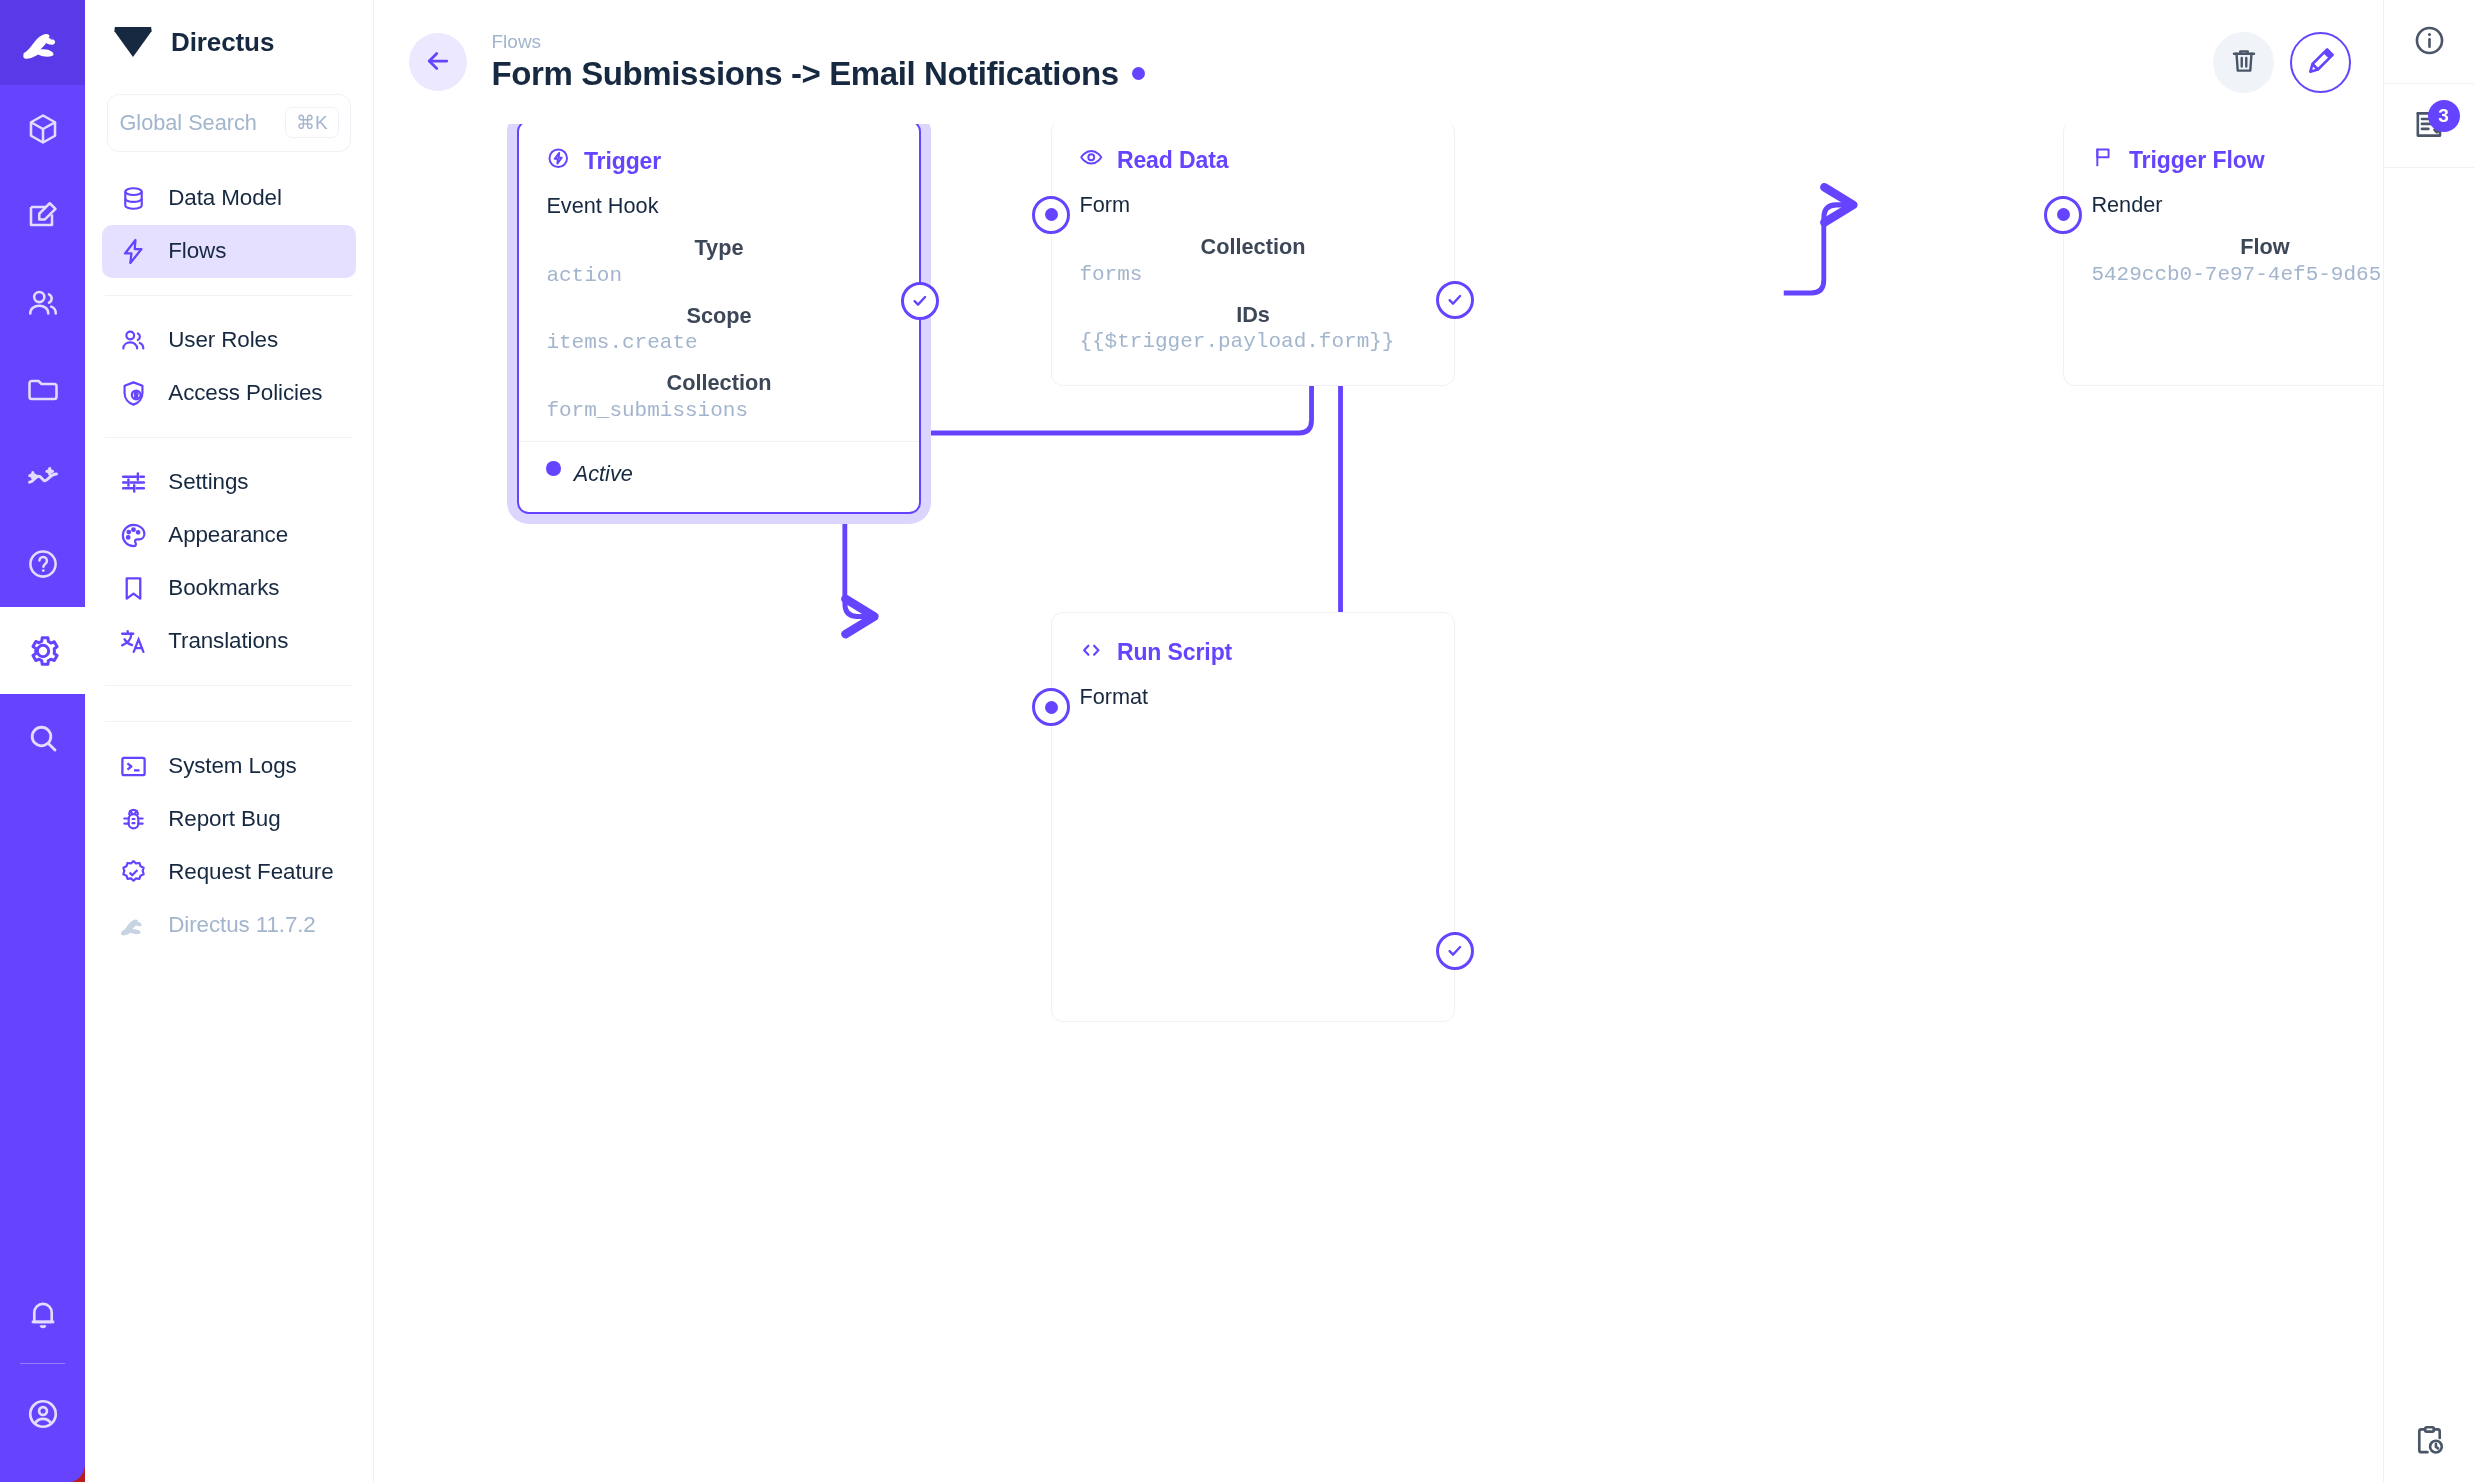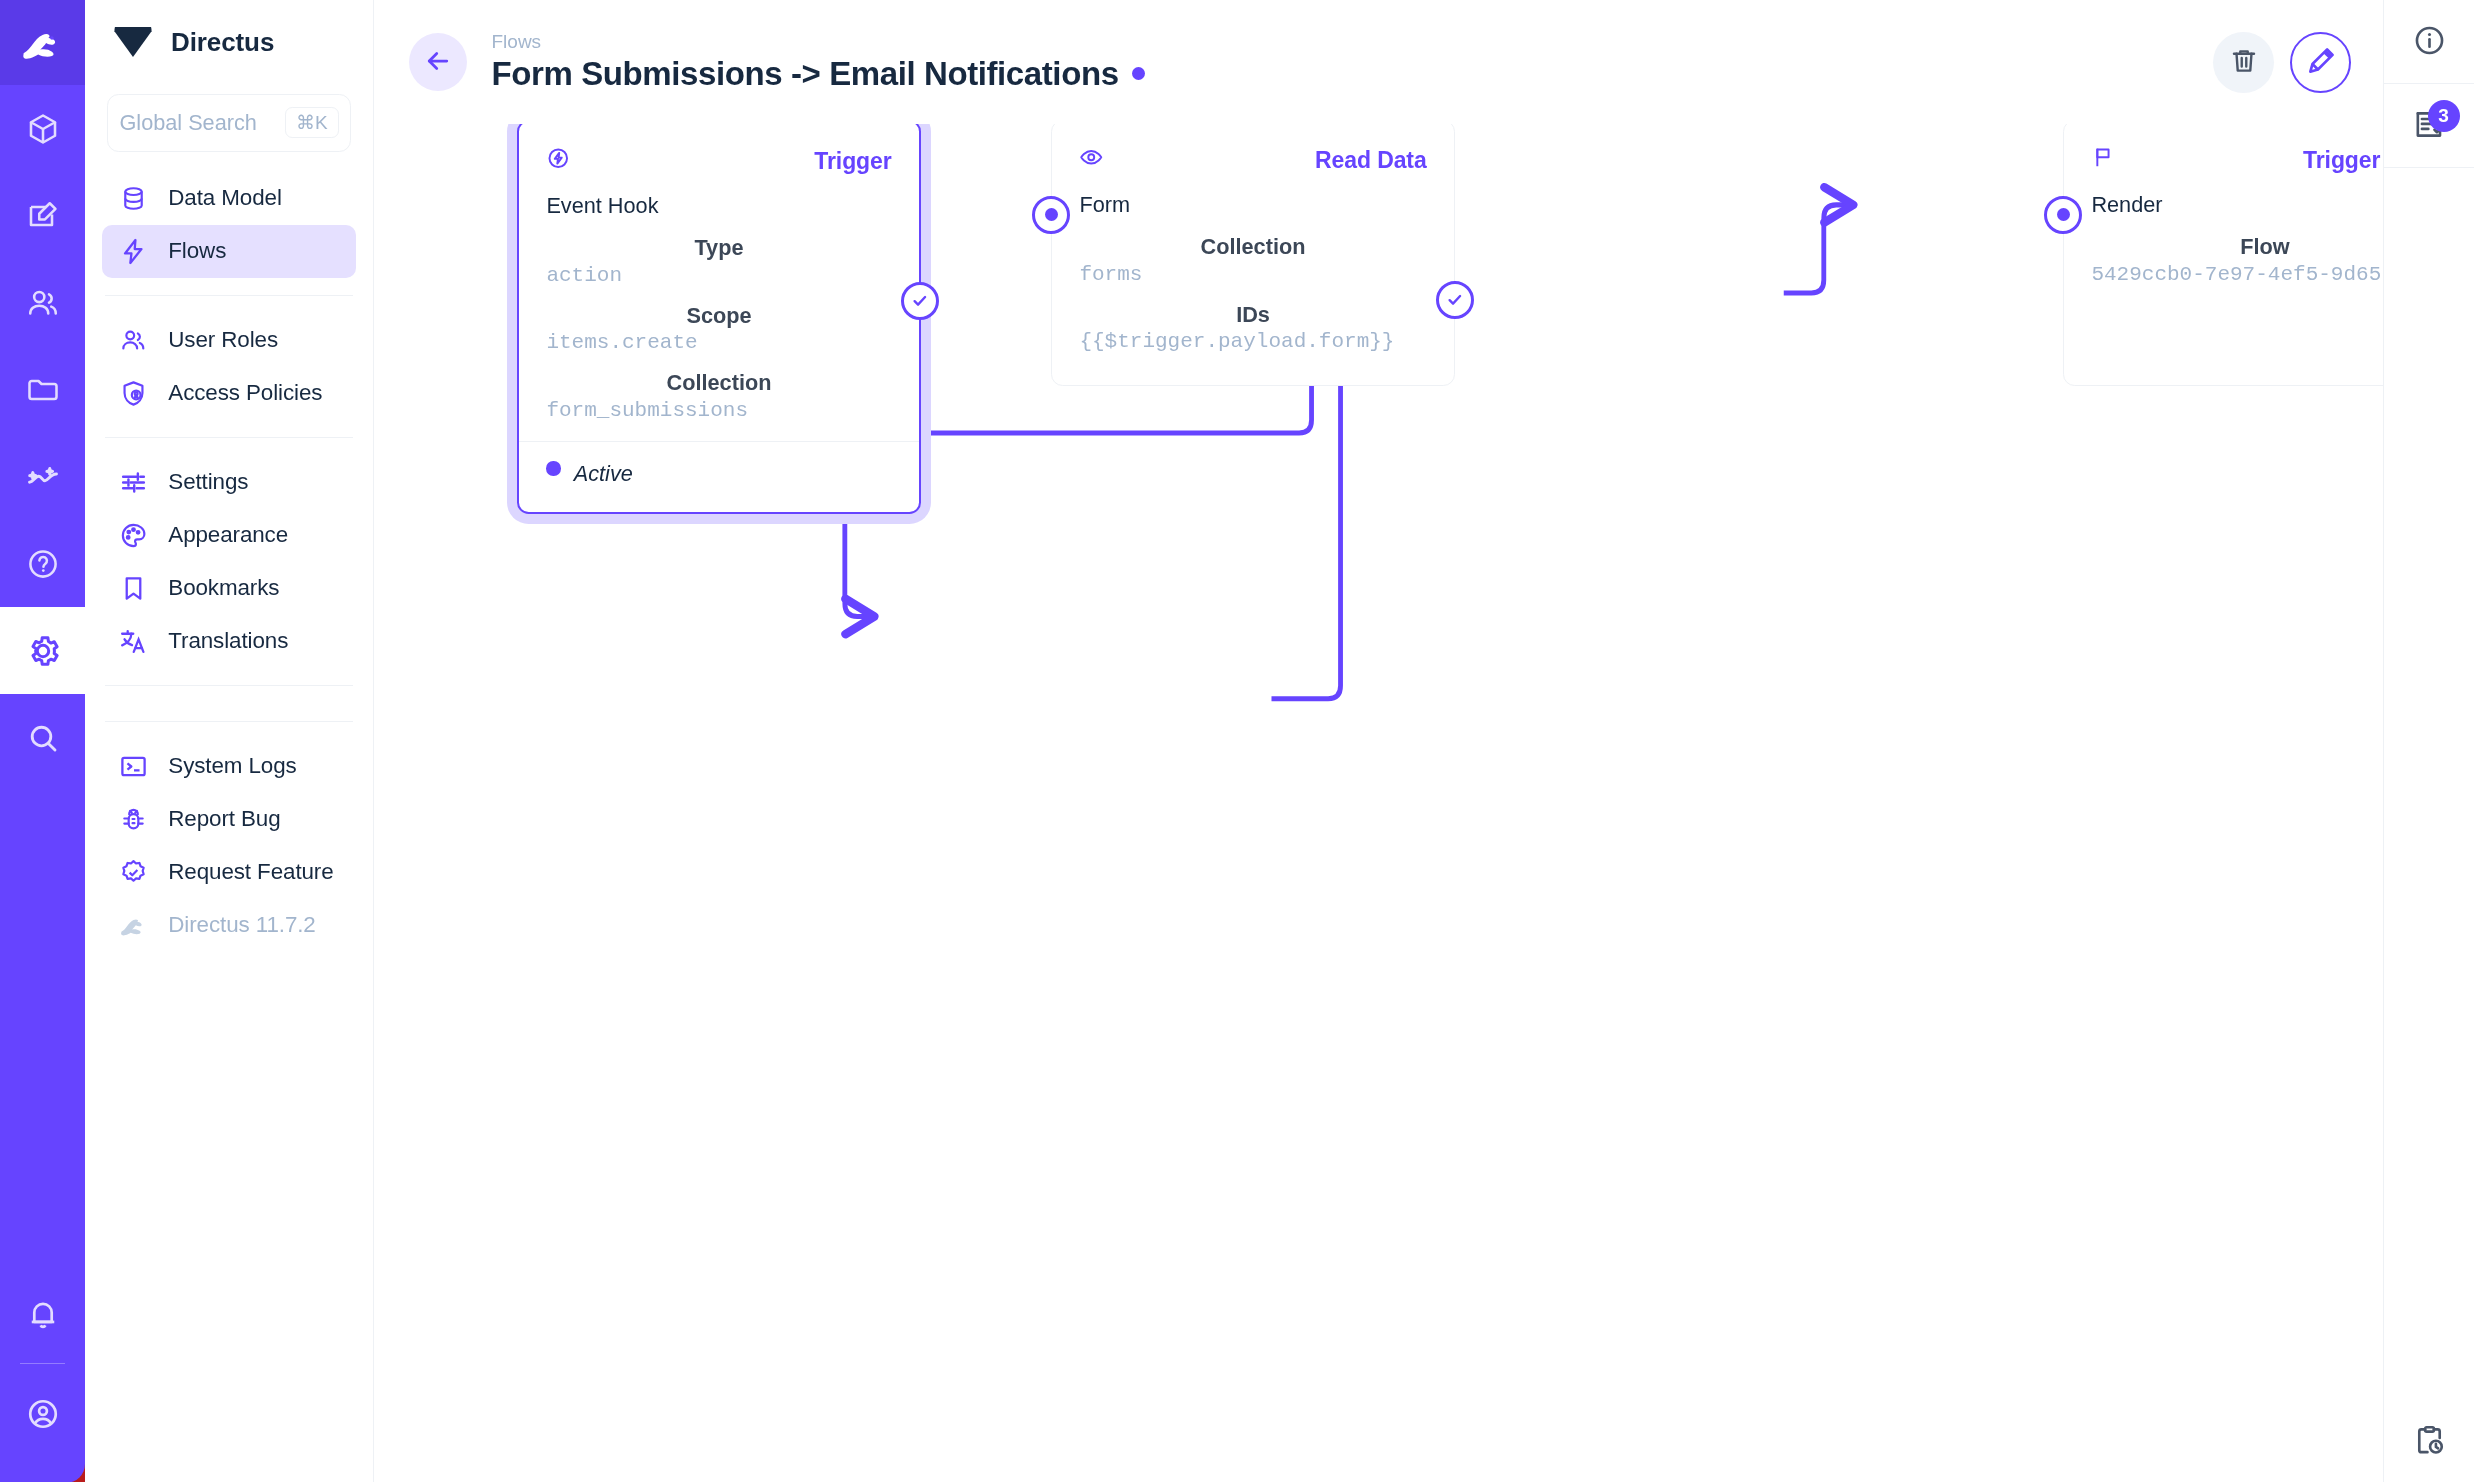--- a/index.html
+++ b/index.html
@@ -136,21 +136,20 @@
     border-radius: 11.6px;
     background: #ffffff;
     padding: 24.5px 27.4px;
     z-index: 3;
   }
   .node.tall { min-height: 266px; }
   .node-title {
     display: flex; align-items: center; gap: 13px;
     font-size: 23px; font-weight: 700; color: #6644ff; letter-spacing: -0.1px;
     margin-bottom: 16px;
-    justify-content: space-between;
   }
   .node-subtitle { font-size: 21.7px; color: #172940; margin-bottom: 4.3px; }
   .field-label { font-size: 21.7px; font-weight: 700; color: #3c4757; margin-top: 16px; text-align: center; }
   .field-value {
     font-family: "Liberation Mono", monospace;
     font-size: 21px; color: #a2b5cd; margin-top: 2.9px;
     white-space: nowrap; overflow: hidden;
   }
   .node-footer {
     margin: 19px -27.4px 0 -27.4px; padding: 19px 27.4px 0 27.4px;
@@ -567,20 +566,40 @@
         </div>
         <div class="node-subtitle">Render</div>
         <div class="field-label">Flow</div>
         <div class="field-value">5429ccb0-7e97-4ef5-9d65-2b…</div>
         <div class="port" style="left:-20px; top:75px;">
           <span class="inner-dot"></span>
         </div>
 
       </div>
 
+      <div class="node tall" style="left:677px; top:488px; height:410px;">
+        <div class="node-title">
+          <span>
+            <svg width="24.5" height="24.5" viewBox="0 0 24 24" fill="none" stroke="#6644ff" stroke-width="2.1" stroke-linecap="round" stroke-linejoin="round">
+                <path d="M9.2 7.6L5 12l4.2 4.4"></path>
+                <path d="M14.8 7.6L19 12l-4.2 4.4"></path>
+              </svg>
+          </span>
+          <span>Run Script</span>
+        </div>
+        <div class="node-subtitle">Format</div>
+        <div class="port" style="left:-20px; top:75px;">
+          <span class="inner-dot"></span>
+        </div>
+        <div class="port" style="right:-20px; top:319px;">
+          <svg width="21.7" height="21.7" viewBox="0 0 24 24" fill="none" stroke="#6644ff" stroke-width="2.6" stroke-linecap="round" stroke-linejoin="round">
+              <path d="M6.2 12.4l3.8 3.8 7.8-8.4"></path>
+            </svg>
+        </div>
+      </div>
 
     </div>
   </div>
 
   <div class="right-rail">
     <div class="rr-item">
       <span>
         <svg width="35" height="35" viewBox="0 0 24 24" fill="none" stroke="#4a5568" stroke-width="1.8" stroke-linecap="round">
             <circle cx="12" cy="12" r="8.6"></circle>
             <path d="M12 11.2v5"></path>

